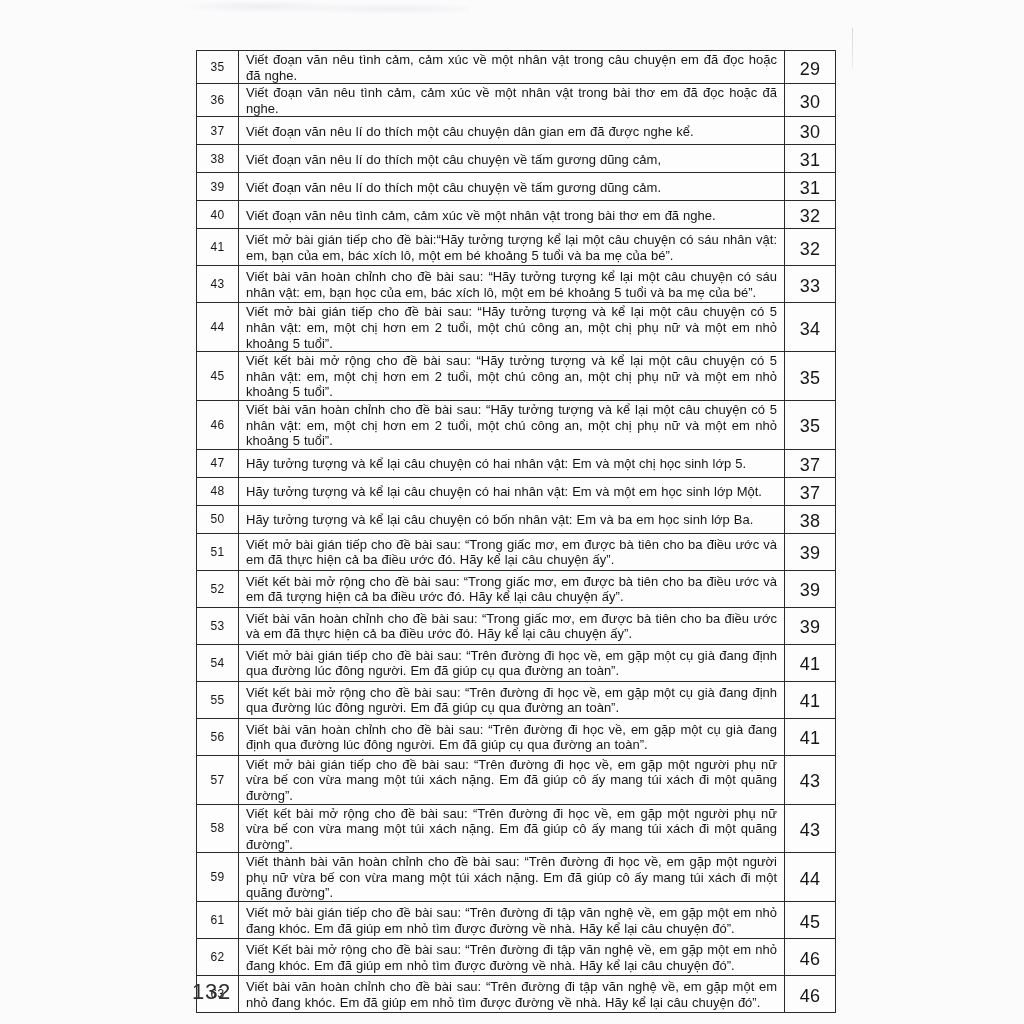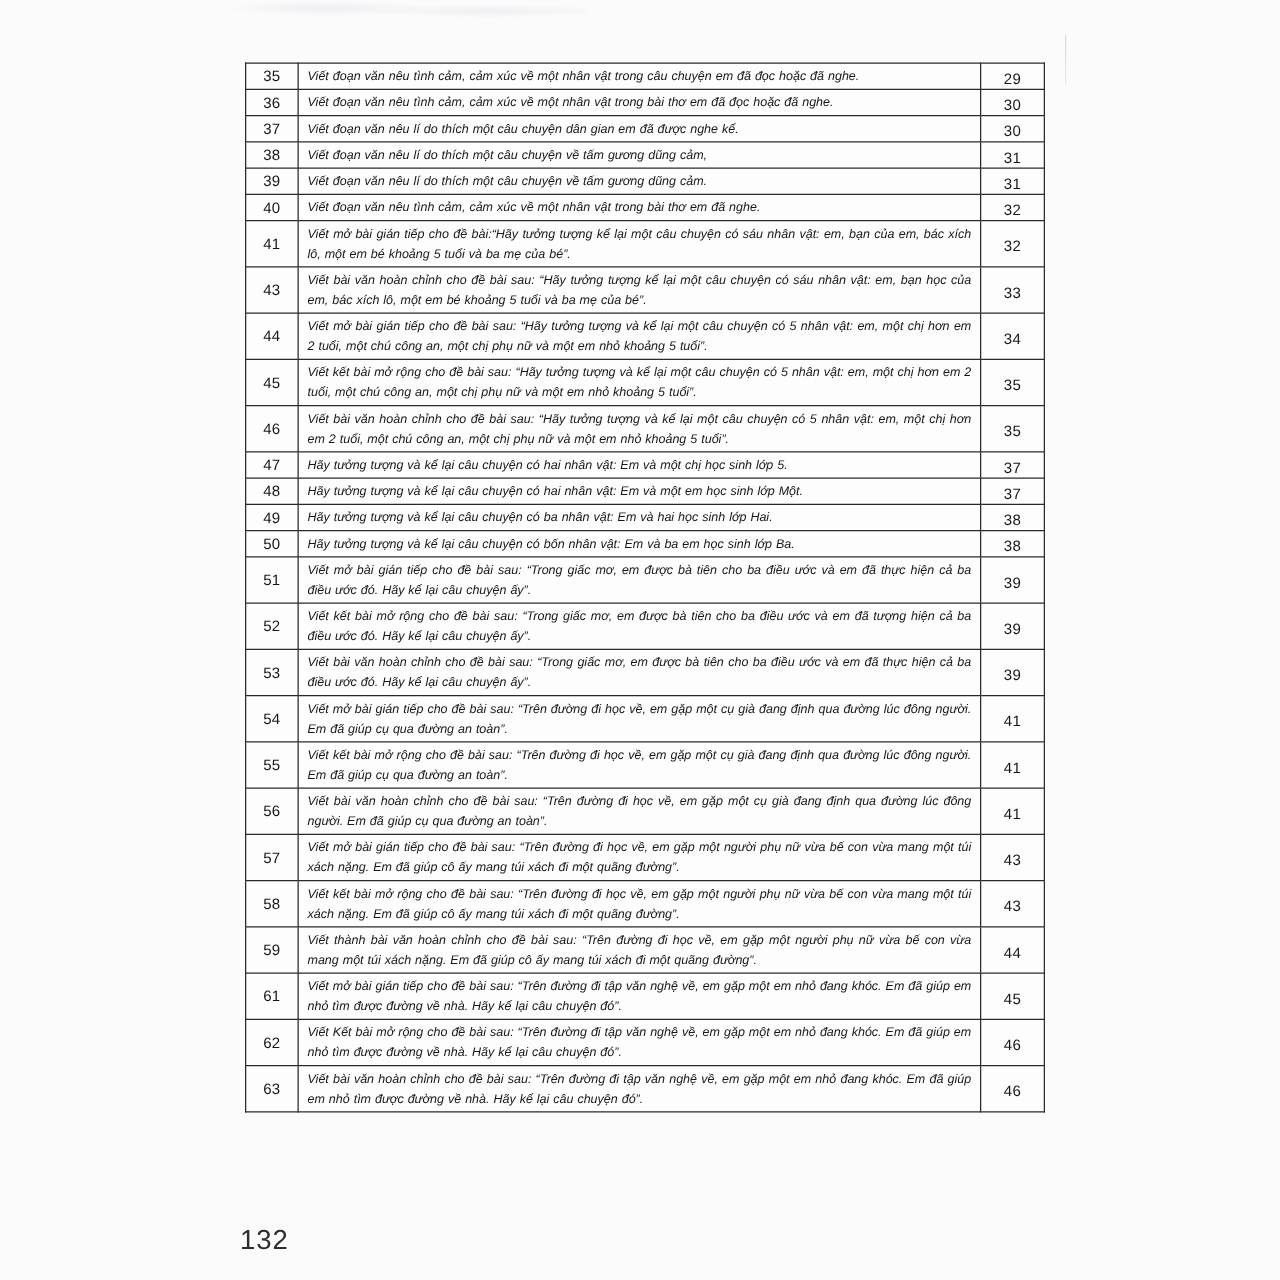--- a/index.html
+++ b/index.html
@@ -34,26 +34,26 @@
     vertical-align:middle;
     color:#161616;
   }
   tr.short td{height:19px;}
   tr.tall td{height:37px;}
   td.c-no{
     text-align:center;font-size:12px;font-style:normal;
     padding-top:1px;letter-spacing:.3px;
   }
   td.c-desc{
-    font-style:italic;font-size:10px;line-height:15.6px;
+    font-size:13px;line-height:15.6px;
     text-align:justify;padding:1px 7px 0 7px;
     word-spacing:.4px;
   }
   td.c-page{
-    text-align:center;font-size:12px;font-style:normal;
+    text-align:center;font-size:18px;font-style:normal;
     padding-top:5px;letter-spacing:.3px;
   }
   .footer-pagenum{
     position:absolute;left:192px;top:979px;
     font-size:22px;color:#2d2d2d;letter-spacing:.8px;
   }
 </style>
 </head>
 <body>
 
@@ -126,25 +126,20 @@
     <td class="c-no">47</td>
     <td class="c-desc">Hãy tưởng tượng và kể lại câu chuyện có hai nhân vật: Em và một chị học sinh lớp 5.</td>
     <td class="c-page">37</td>
   </tr>
       <tr class="short">
     <td class="c-no">48</td>
     <td class="c-desc">Hãy tưởng tượng và kể lại câu chuyện có hai nhân vật: Em và một em học sinh lớp Một.</td>
     <td class="c-page">37</td>
   </tr>
       <tr class="short">
-    <td class="c-no">49</td>
-    <td class="c-desc">Hãy tưởng tượng và kể lại câu chuyện có ba nhân vật: Em và hai học sinh lớp Hai.</td>
-    <td class="c-page">38</td>
-  </tr>
-      <tr class="short">
     <td class="c-no">50</td>
     <td class="c-desc">Hãy tưởng tượng và kể lại câu chuyện có bốn nhân vật: Em và ba em học sinh lớp Ba.</td>
     <td class="c-page">38</td>
   </tr>
       <tr class="tall">
     <td class="c-no">51</td>
     <td class="c-desc">Viết mở bài gián tiếp cho đề bài sau: “Trong giấc mơ, em được bà tiên cho ba điều ước và em đã thực hiện cả ba điều ước đó. Hãy kể lại câu chuyện ấy”.</td>
     <td class="c-page">39</td>
   </tr>
       <tr class="tall">

